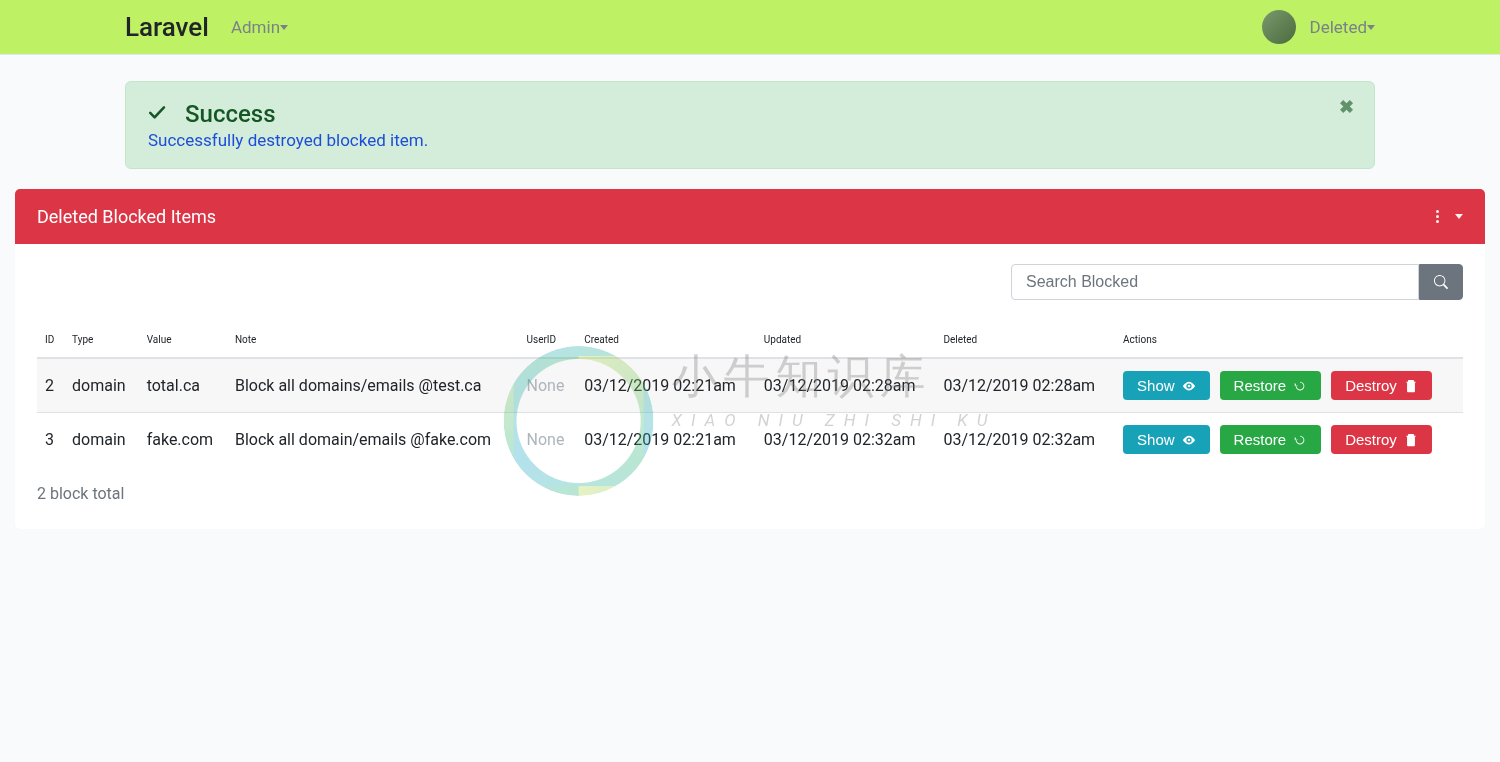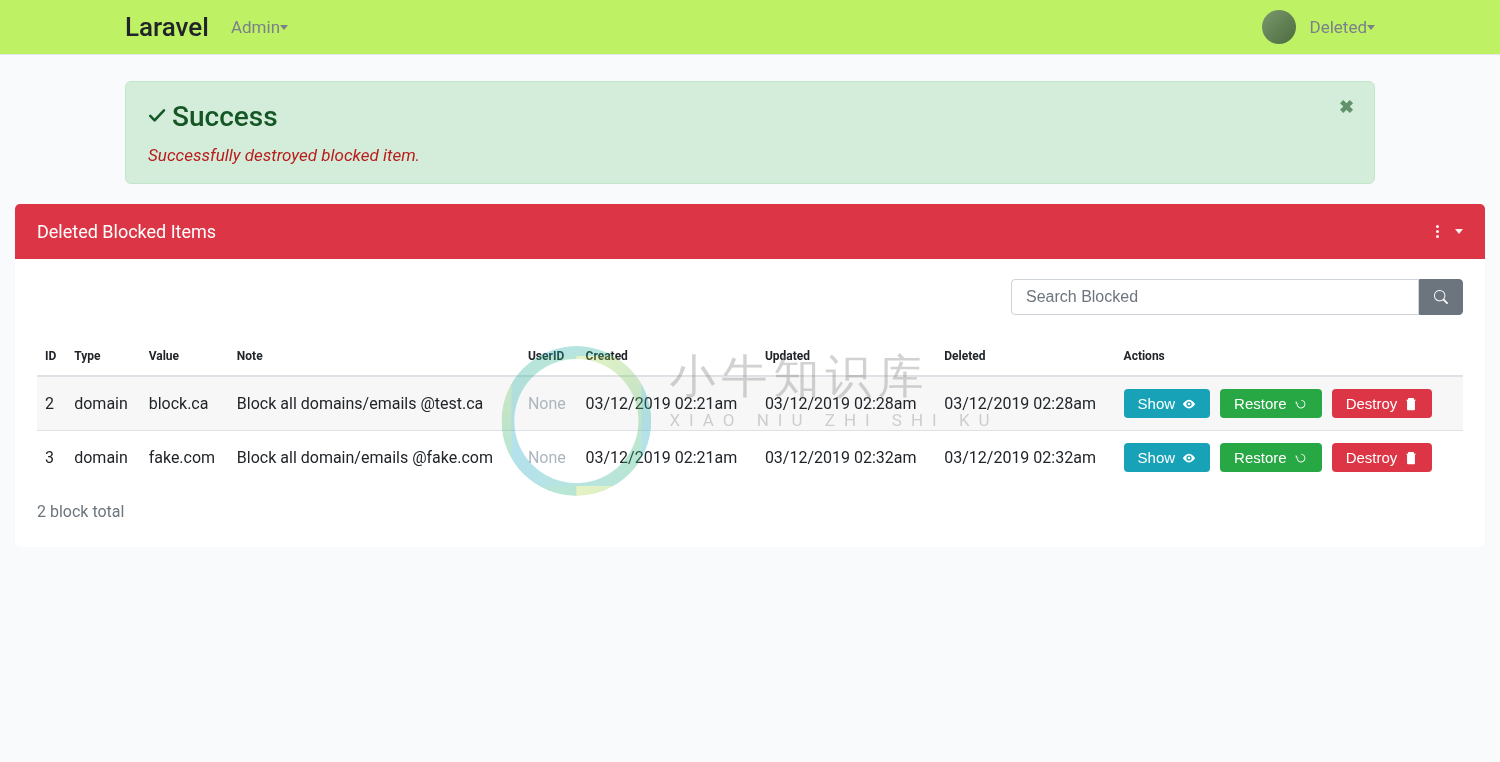--- a/index.html
+++ b/index.html
@@ -62,28 +62,28 @@
     .alert {
       margin: 26px 0 16px 0;
       background: #d4edda;
       border: 1px solid #c3e6cb;
       border-radius: 6px;
       padding: 18px 22px;
       color: #155724;
       position: relative;
     }
     .alert h3 {
-      font-size: 28px;
+      font-size: 24px;
       font-weight: 500;
       display: flex;
       align-items: center;
-      gap: 4px;
-      margin-bottom: 12px;
-    }
-    .alert p { font-size: 17px; color: #b91c1c; font-style: italic; }
+      gap: 17px;
+      margin-bottom: 2px;
+    }
+    .alert p { font-size: 17px; color: #1d4ed8; }
     .alert-close {
       position: absolute;
       top: 14px;
       right: 20px;
       color: #155724;
       opacity: .6;
       font-size: 18px;
       cursor: pointer;
       font-weight: 700;
     }
@@ -148,24 +148,24 @@
       display: flex;
       align-items: center;
       cursor: pointer;
     }
     table {
       width: 100%;
       border-collapse: collapse;
     }
     th {
       text-align: left;
-      font-weight: 700;
+      font-weight: 400;
       padding: 12px 8px;
       border-bottom: 2px solid #dee2e6;
-      font-size: 12px;
+      font-size: 10px;
     }
     td {
       padding: 12px 8px;
       border-top: 1px solid #dee2e6;
       font-size: 16px;
       vertical-align: middle;
     }
     tbody tr:nth-child(odd) { background: rgba(0,0,0,.03); }
     .text-muted { color: #adb5bd; }
     .actions-cell {
@@ -204,21 +204,21 @@
     .wm-circle {
       width: 150px; height: 150px; border-radius: 50%;
       border: 10px solid transparent;
       background: conic-gradient(#b7d94c, #2fb57a, #1fa8c9, #2fb57a);
       -webkit-mask: radial-gradient(circle, transparent 58%, #000 59%);
       mask: radial-gradient(circle, transparent 58%, #000 59%);
       position: relative;
     }
     .wm-text { color: #7a7a7a; }
     .wm-cn { font-size: 46px; letter-spacing: 6px; font-weight: 400; }
-    .wm-en { font-size: 17px; letter-spacing: 9px; margin-top: 2px; }
+    .wm-en { font-size: 17px; letter-spacing: 9px; margin-top: 2px; font-style: italic; }
   </style>
 </head>
 <body>
 
 <nav class="navbar">
   <div class="navbar-inner">
     <a class="navbar-brand">Laravel</a>
     <div class="nav-link">
       <span>Admin</span>
       <span class="caret"></span>
@@ -282,21 +282,21 @@
             <th>Created</th>
             <th>Updated</th>
             <th>Deleted</th>
             <th>Actions</th>
           </tr>
         </thead>
         <tbody>
           <tr>
             <td>2</td>
             <td>domain</td>
-            <td>block.ca</td>
+            <td>total.ca</td>
             <td>Block all domains/emails @test.ca</td>
             <td class="text-muted">None</td>
             <td>03/12/2019 02:21am</td>
             <td>03/12/2019 02:28am</td>
             <td>03/12/2019 02:28am</td>
             <td>
               <div class="actions-cell">
                 <button class="btn btn-info">
                   <span>Show</span>
                   <svg class="icon-svg" viewBox="0 0 16 16">

